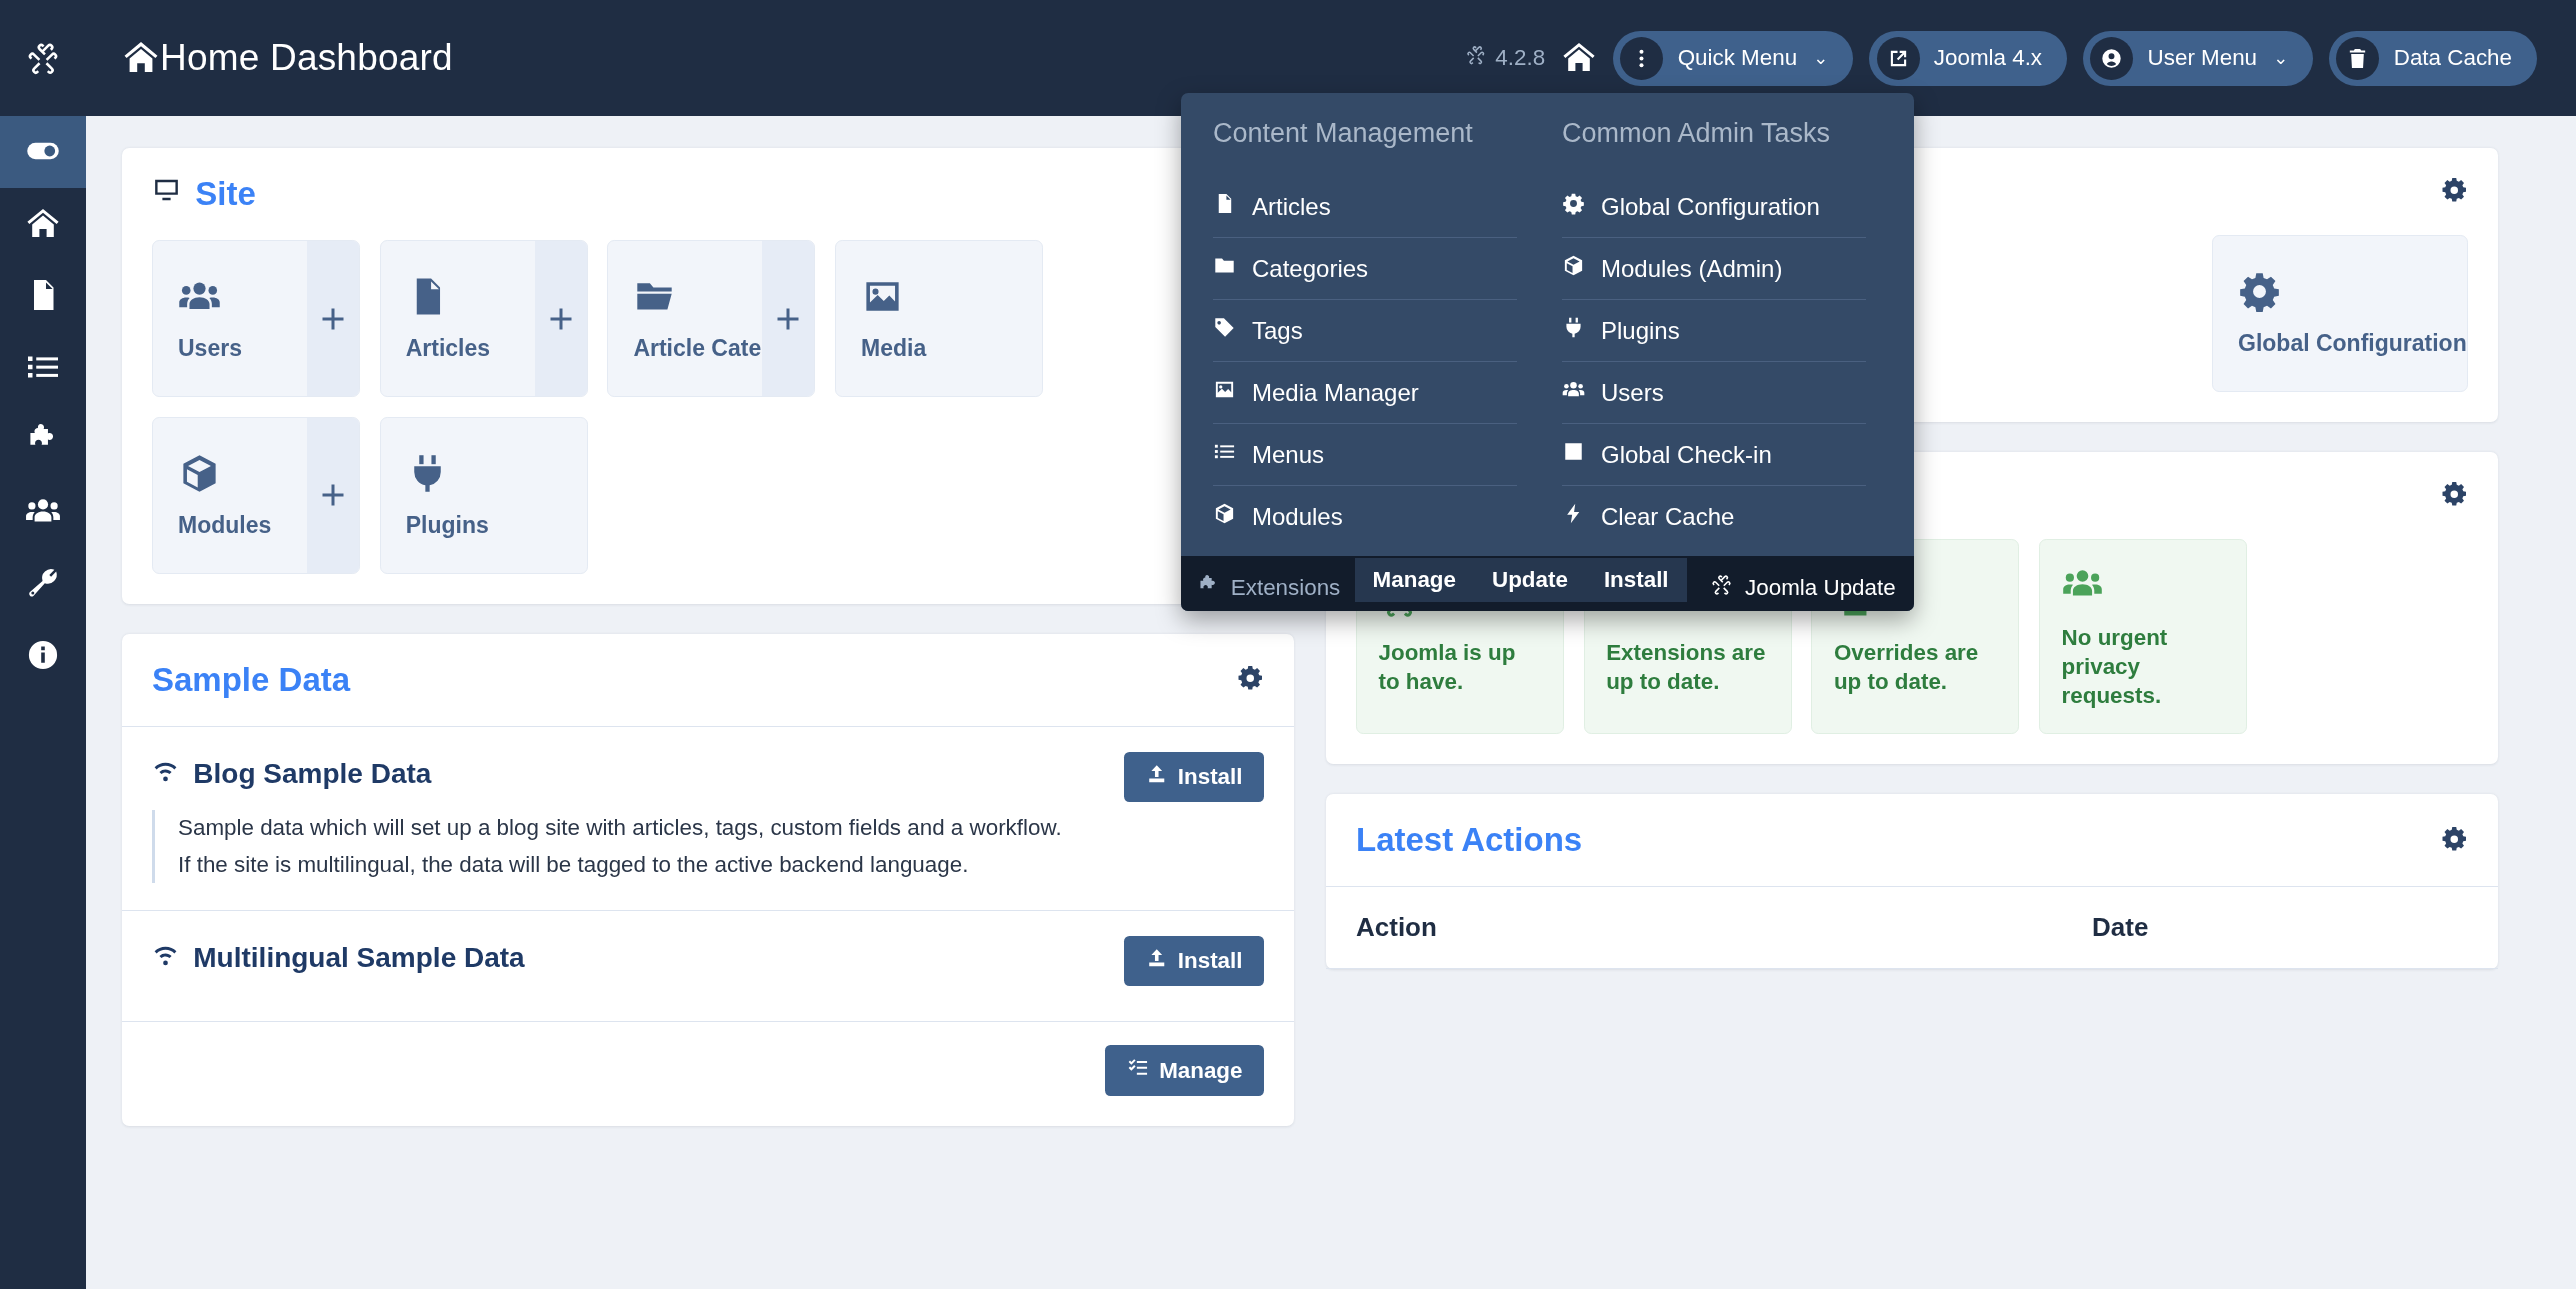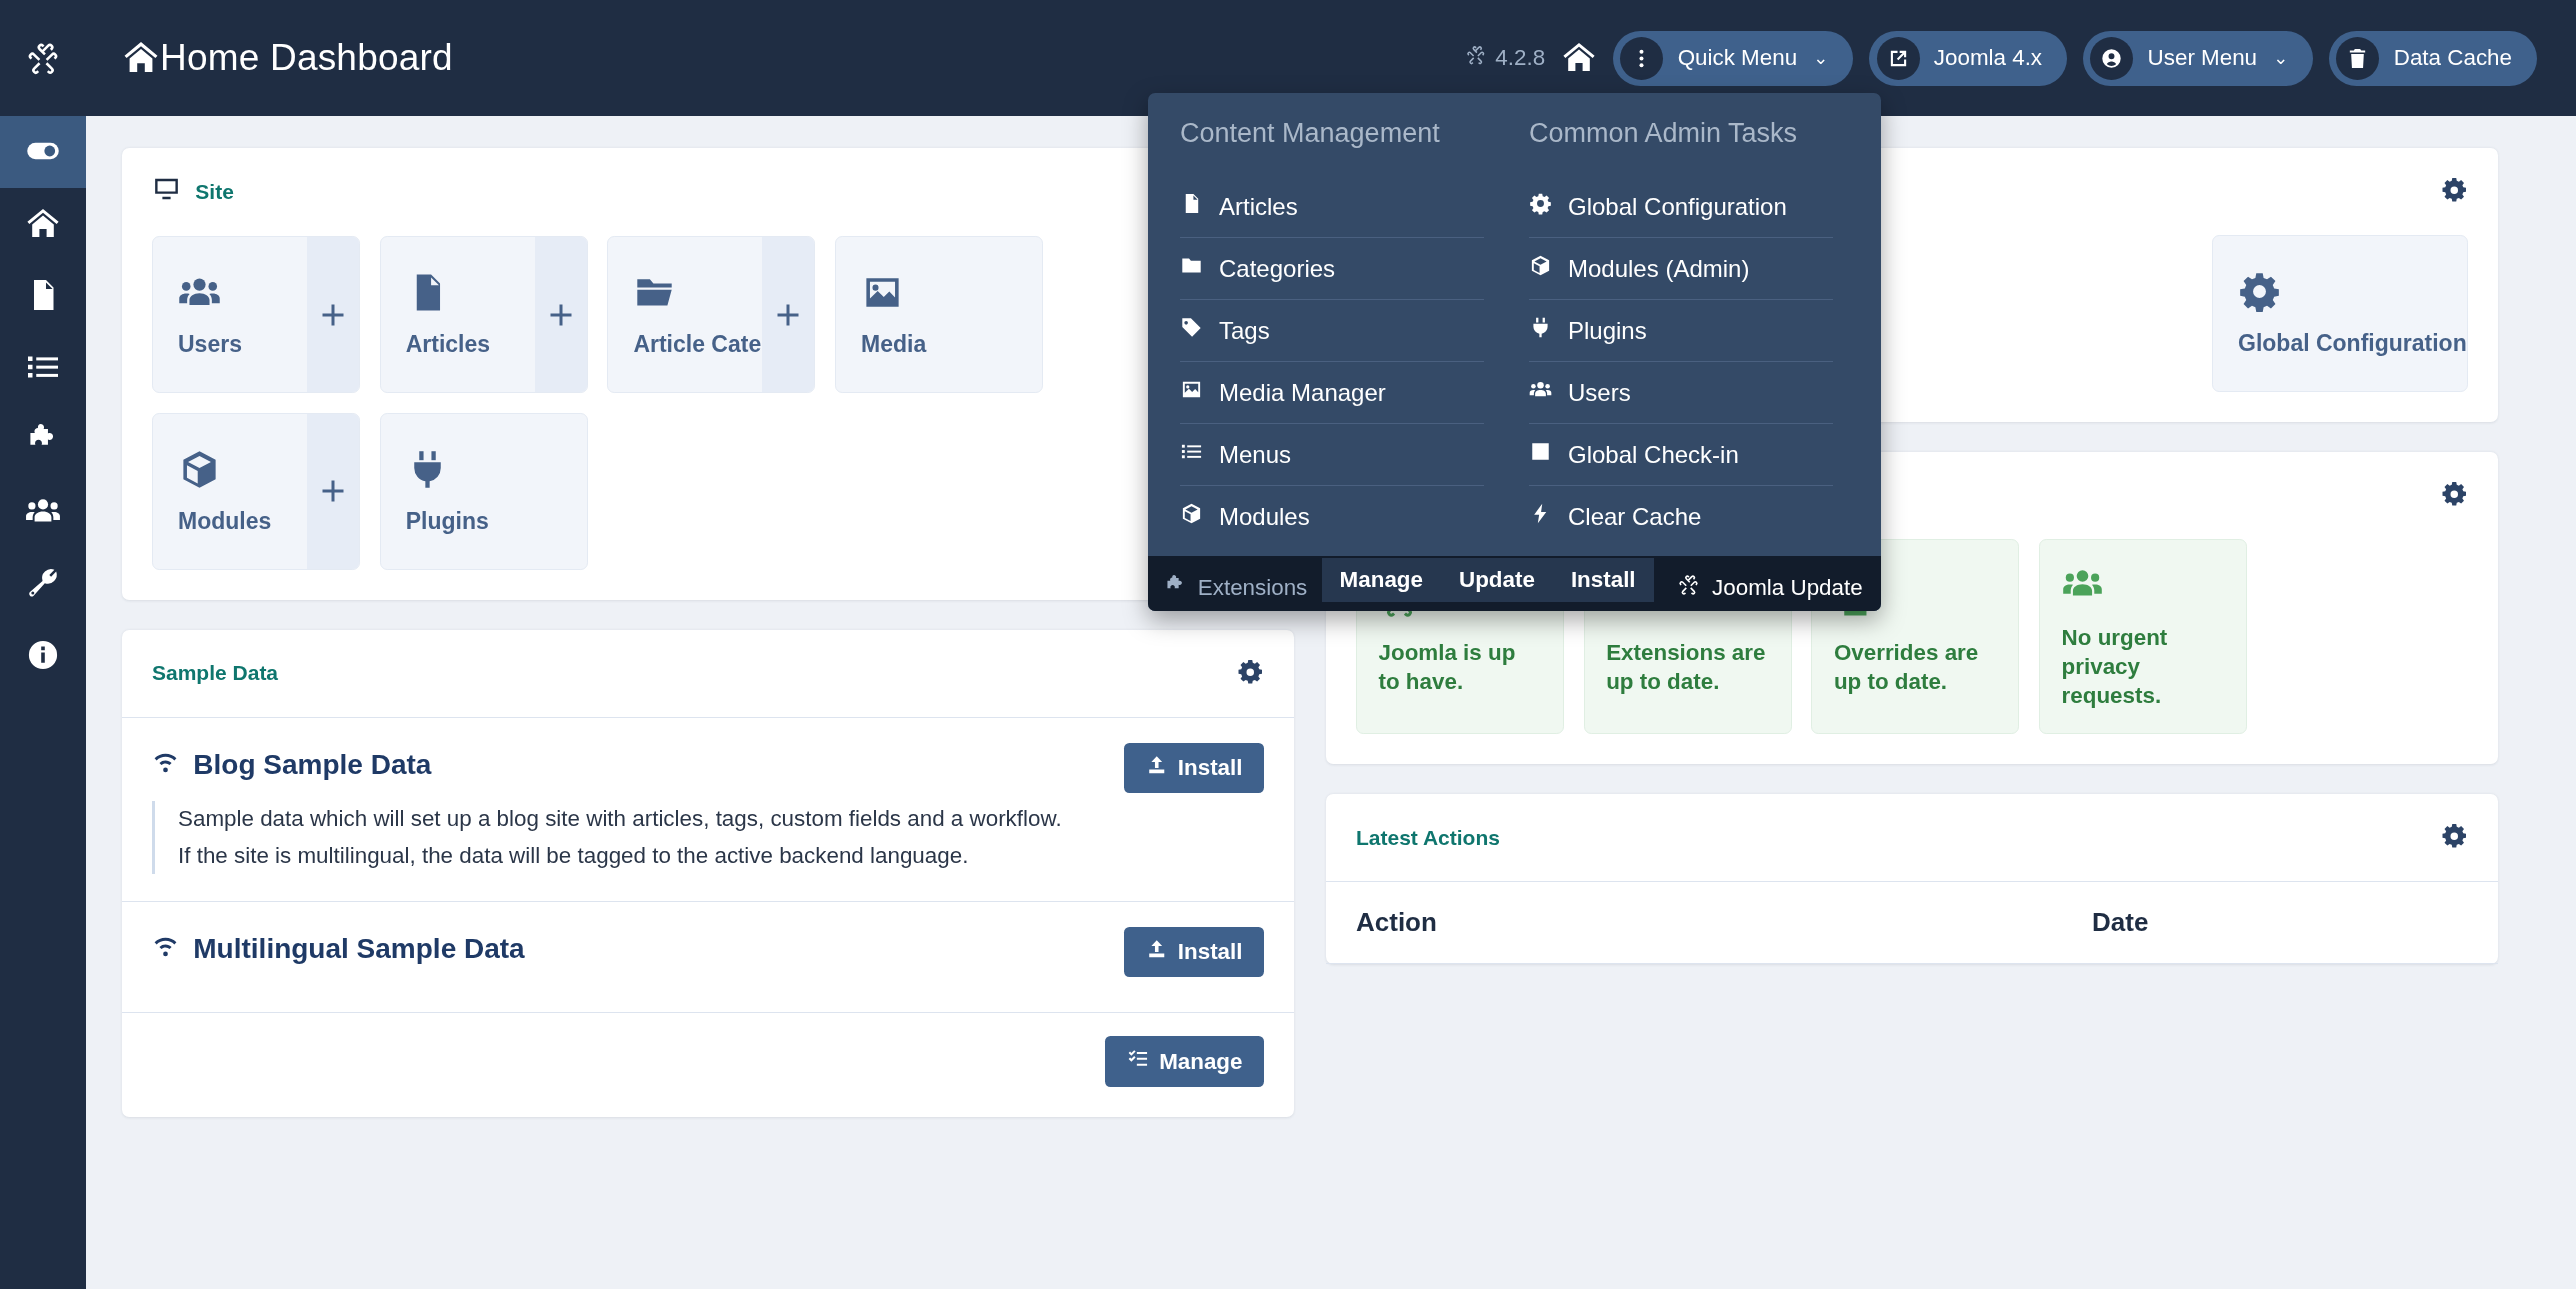--- a/index.html
+++ b/index.html
@@ -68,21 +68,21 @@
     width: 43px; height: 43px; border-radius: 50%;
     background: #1f2d43;
     display: flex; align-items: center; justify-content: center;
     flex: 0 0 43px;
   }
   .pill .circ svg { width: 23px; height: 23px; fill: #ffffff; }
   .pill .caret { font-size: 18px; margin-left: 1.8px; }
 
   
   #quick-menu-panel {
-    position: absolute; left: 1148px; top: 93px;
+    position: absolute; left: 1181px; top: 93px;
     width: 733px;
     background: #344a67;
     border-radius: 7.2px;
     z-index: 50;
     box-shadow: 0 9px 25px rgba(0,0,0,.35);
     overflow: hidden;
   }
   .qm-cols { display: flex; padding: 25px 32px 9px 32px; gap: 45px; }
   .qm-col { width: 304px; }
   .qm-head {
@@ -137,21 +137,21 @@
   .card {
     background: #ffffff; border-radius: 7.2px;
     box-shadow: 0 0.9px 2.7px rgba(30,45,70,.10);
   }
   .card-head {
     display: flex; align-items: center; justify-content: space-between;
     padding: 27px 30px;
   }
   .card-head .ttl {
     display: flex; align-items: center; gap: 14.3px;
-    color: #0f766e; font-size: 21px; font-weight: 700;
+    color: #3b82f6; font-size: 33px; font-weight: 700;
   }
   .card-head .ttl svg { width: 29px; height: 29px; fill: #1f2d43; }
   .gear-btn svg { width: 30px; height: 30px; fill: #2e4straight; fill: #2d4straight; fill: #2c4366; }
 
   
   .tiles {
     display: flex; flex-wrap: wrap; gap: 19.7px;
     padding: 0 30px 30px 30px;
   }
   .tile {

